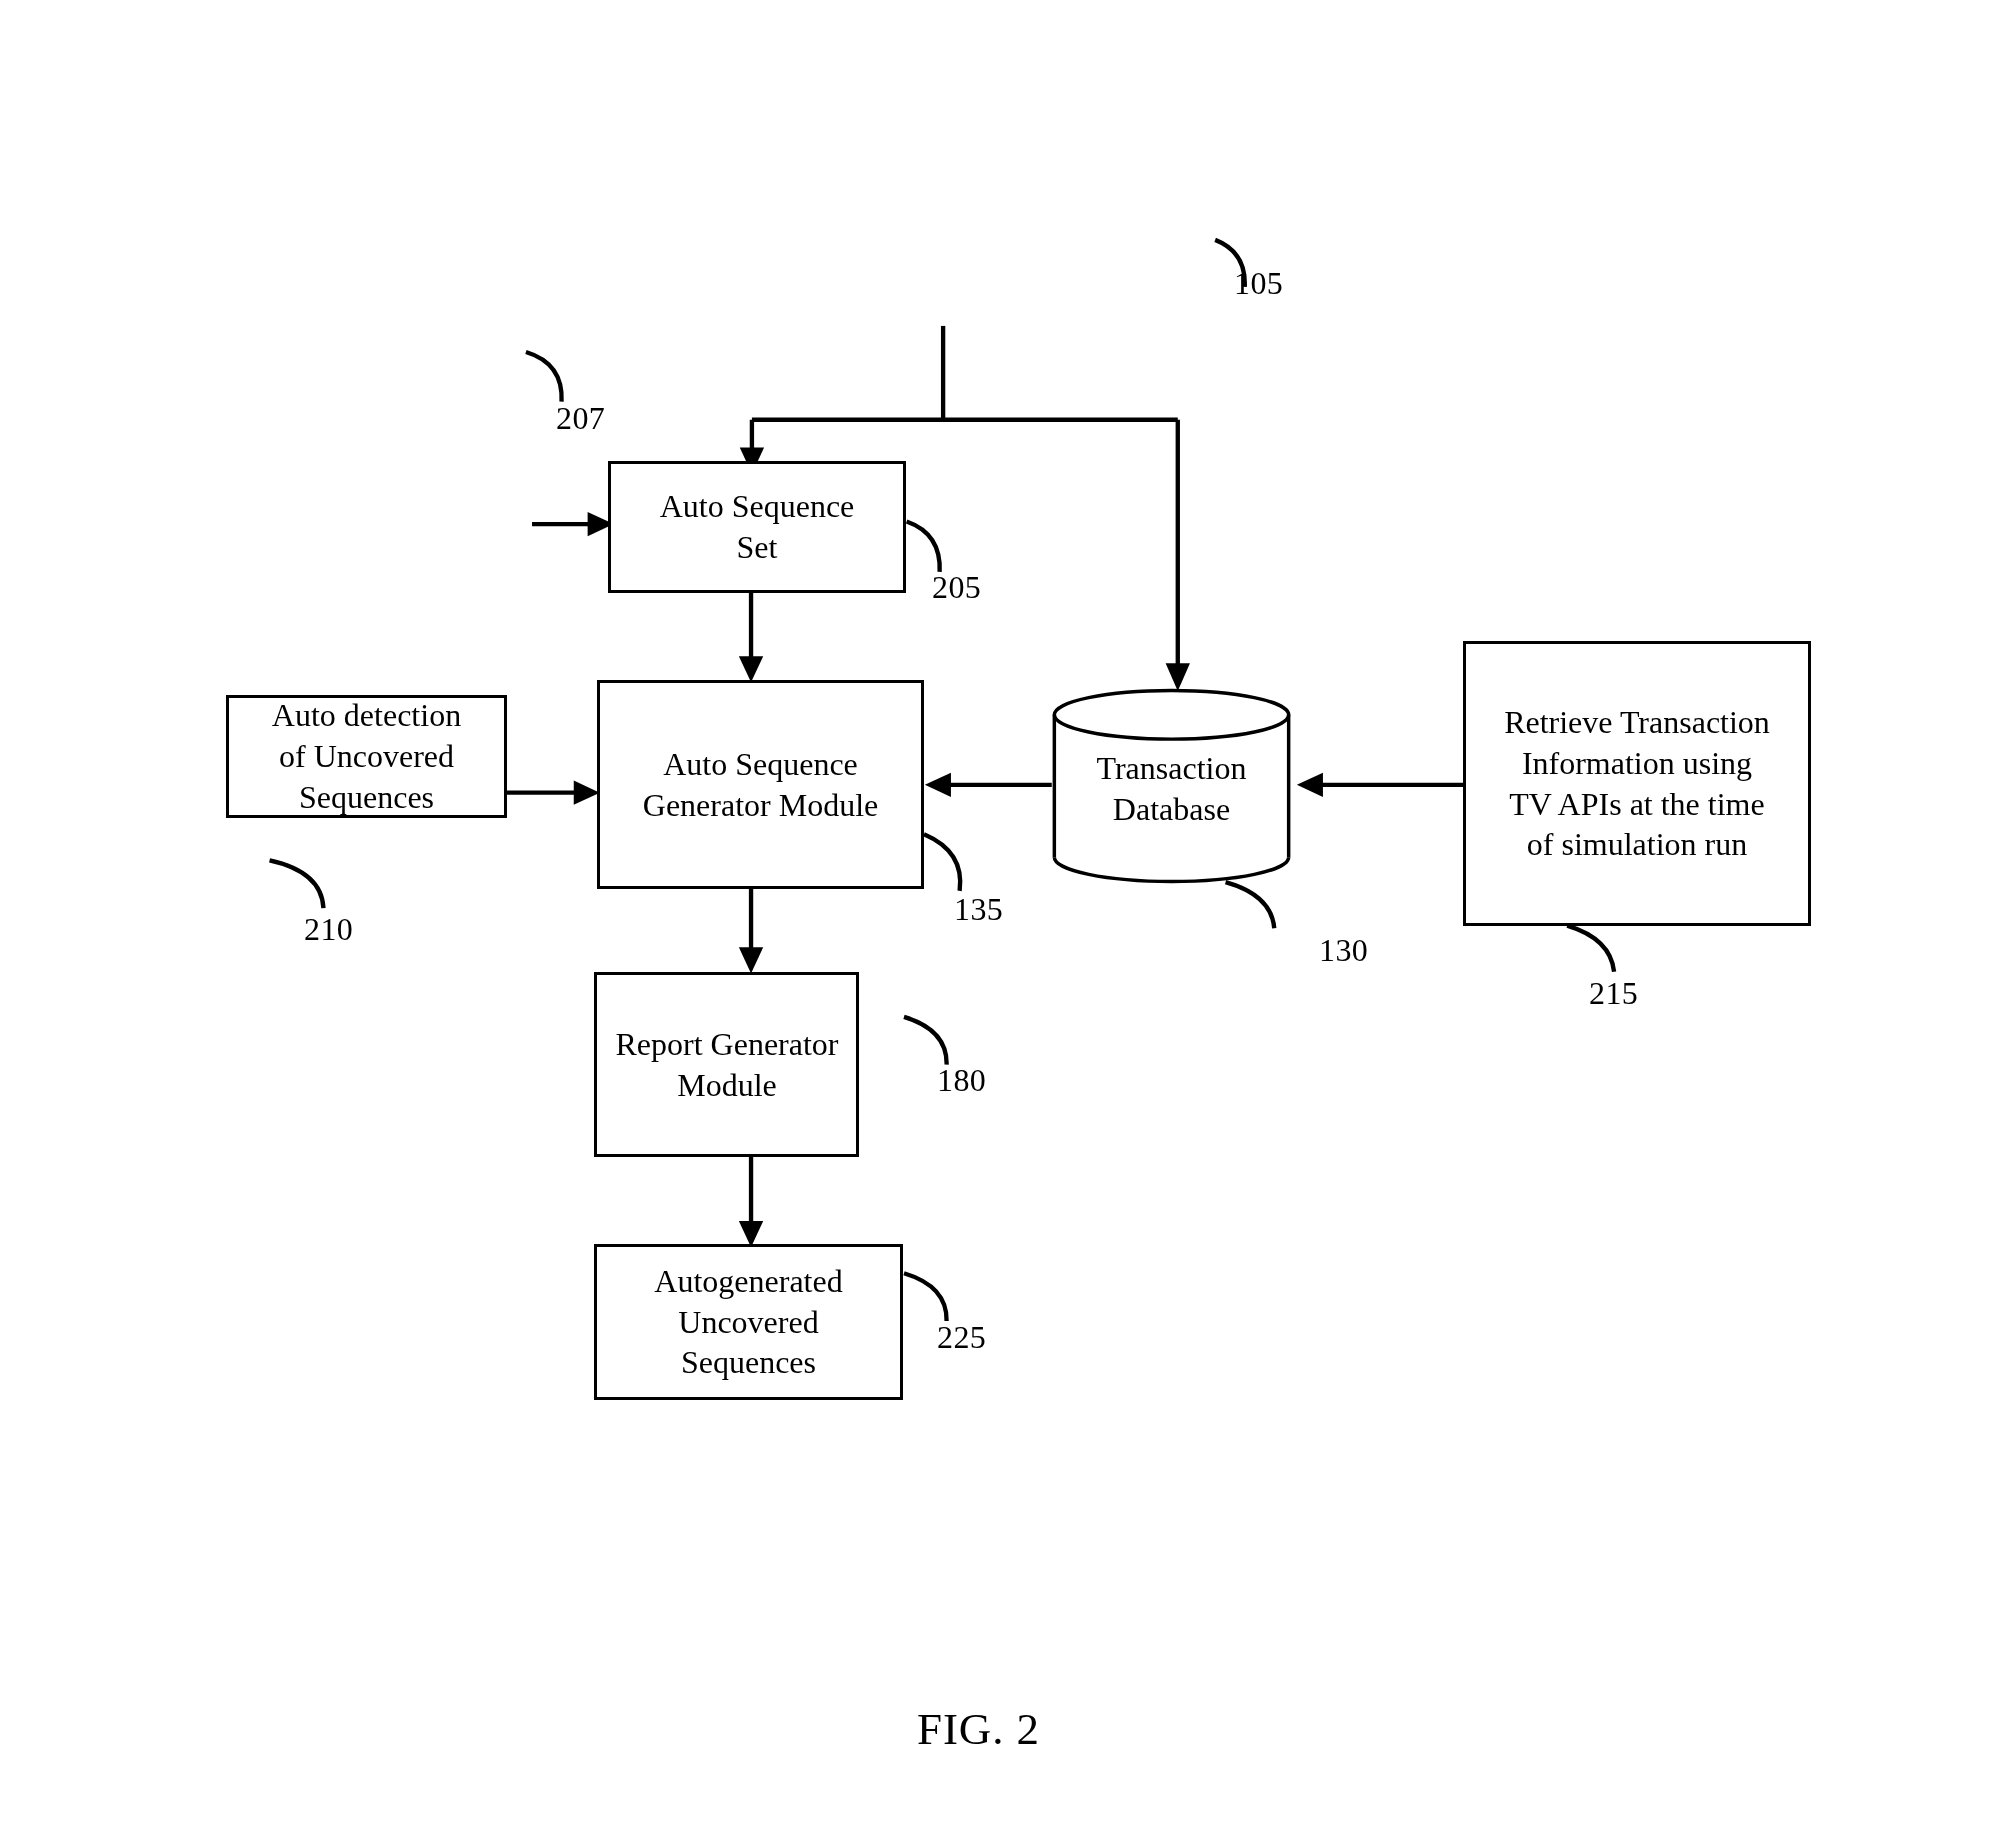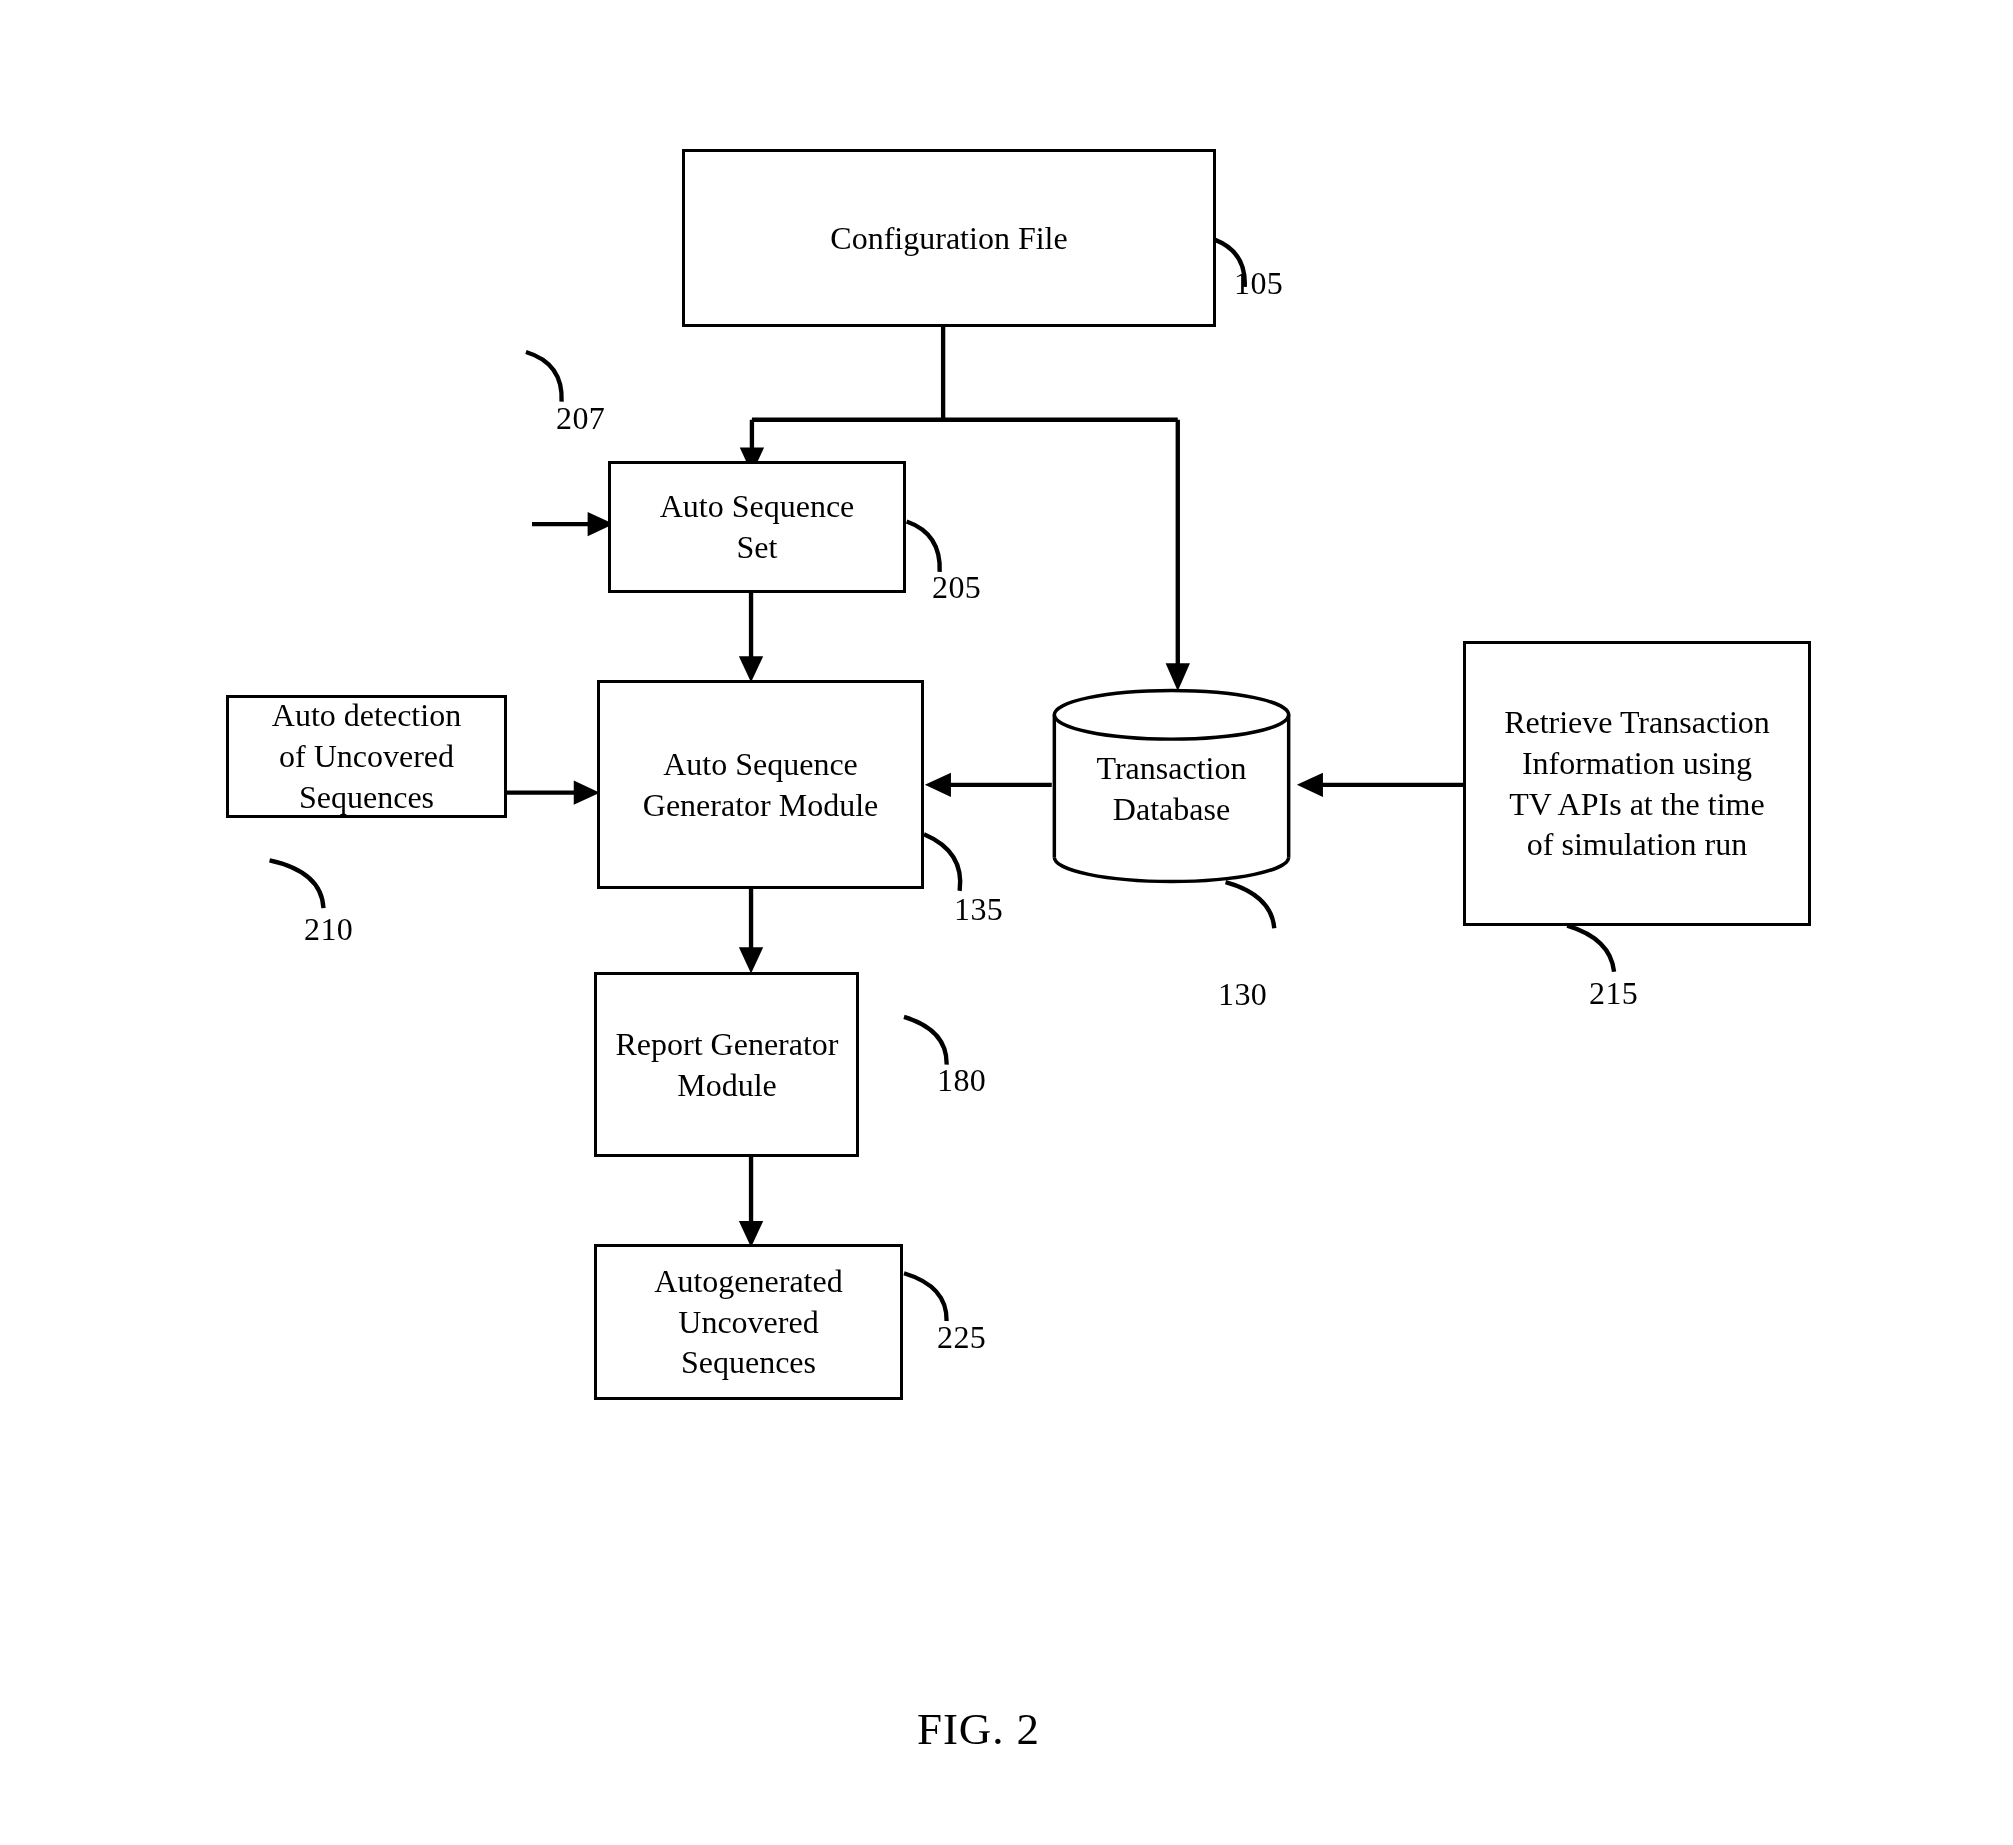--- a/index.html
+++ b/index.html
@@ -154,23 +154,20 @@
       <path d="M1410,1015 Q1463,1030 1466,1068" stroke="#000" stroke-width="5" fill="none"></path>
 
       <path d="M1803,1065 Q1853,1080 1857,1118" stroke="#000" stroke-width="5" fill="none"></path>
 
       <path d="M1040,1170 Q1090,1185 1089,1225" stroke="#000" stroke-width="5" fill="none"></path>
 
       <path d="M1040,1465 Q1090,1480 1089,1520" stroke="#000" stroke-width="5" fill="none"></path>
     </svg>
   </div>
 
-  <div class="node" style="left:682px; top:149px; width:534px; height:178px;">
-    <span class="label">Configuration File</span>
-  </div>
   <div class="ref" style="left:1234px; top:265px;">105</div>
 
   <div class="ref" style="left:556px; top:400px;">207</div>
 
   <div class="node" style="left:608px; top:461px; width:298px; height:132px;">
     <span class="label">Auto Sequence
 Set</span>
   </div>
   <div class="ref" style="left:932px; top:569px;">205</div>
 
@@ -190,21 +187,21 @@
   <div class="cyl" style="left:1050px; top:687px; width:243px; height:198px;">
     <svg width="243" height="198" viewBox="0 0 280 228">
       <ellipse cx="140" cy="32" rx="135" ry="28" fill="#ffffff" stroke="#000" stroke-width="4"></ellipse>
       <path d="M5,32 L5,196" stroke="#000" stroke-width="4" fill="none"></path>
       <path d="M275,32 L275,196" stroke="#000" stroke-width="4" fill="none"></path>
       <path d="M5,196 A135,28 0 0 0 275,196" stroke="#000" stroke-width="4" fill="none"></path>
     </svg>
     <div class="cyl-text">Transaction
 Database</div>
   </div>
-  <div class="ref" style="left:1218px; top:932px;margin-top:44px;">130</div>
+  <div class="ref" style="left:1319px; top:932px;">130</div>
 
   <div class="node" style="left:1463px; top:641px; width:348px; height:285px;">
     <span class="label">Retrieve Transaction
 Information using
 TV APIs at the time
 of simulation run</span>
   </div>
   <div class="ref" style="left:1589px; top:975px;">215</div>
 
   <div class="node" style="left:594px; top:972px; width:265px; height:185px;padding-left:8px;">

